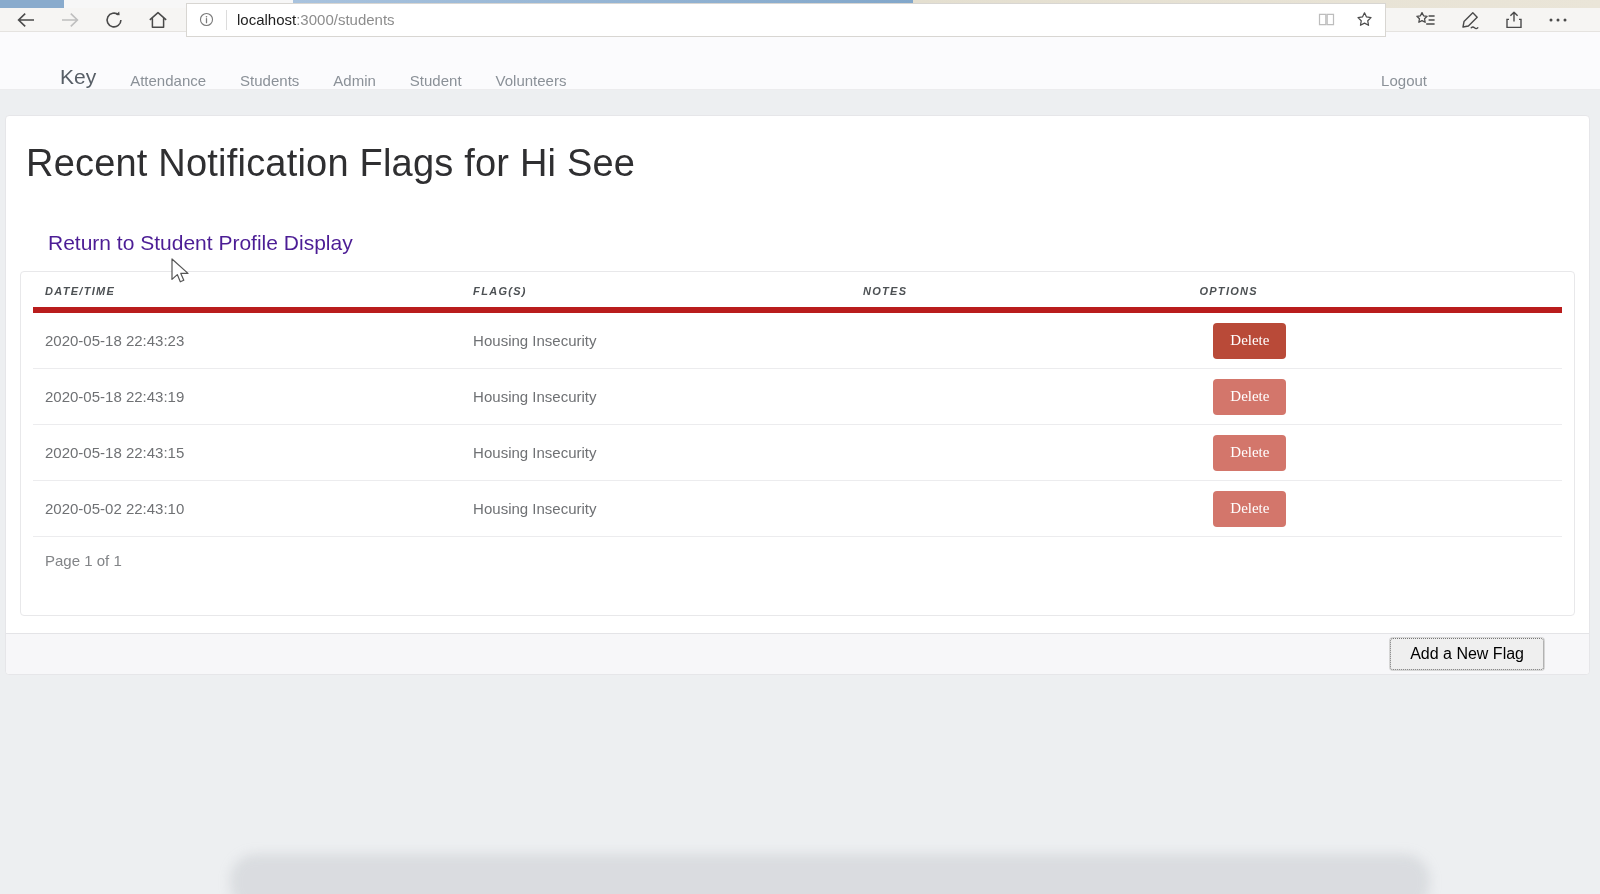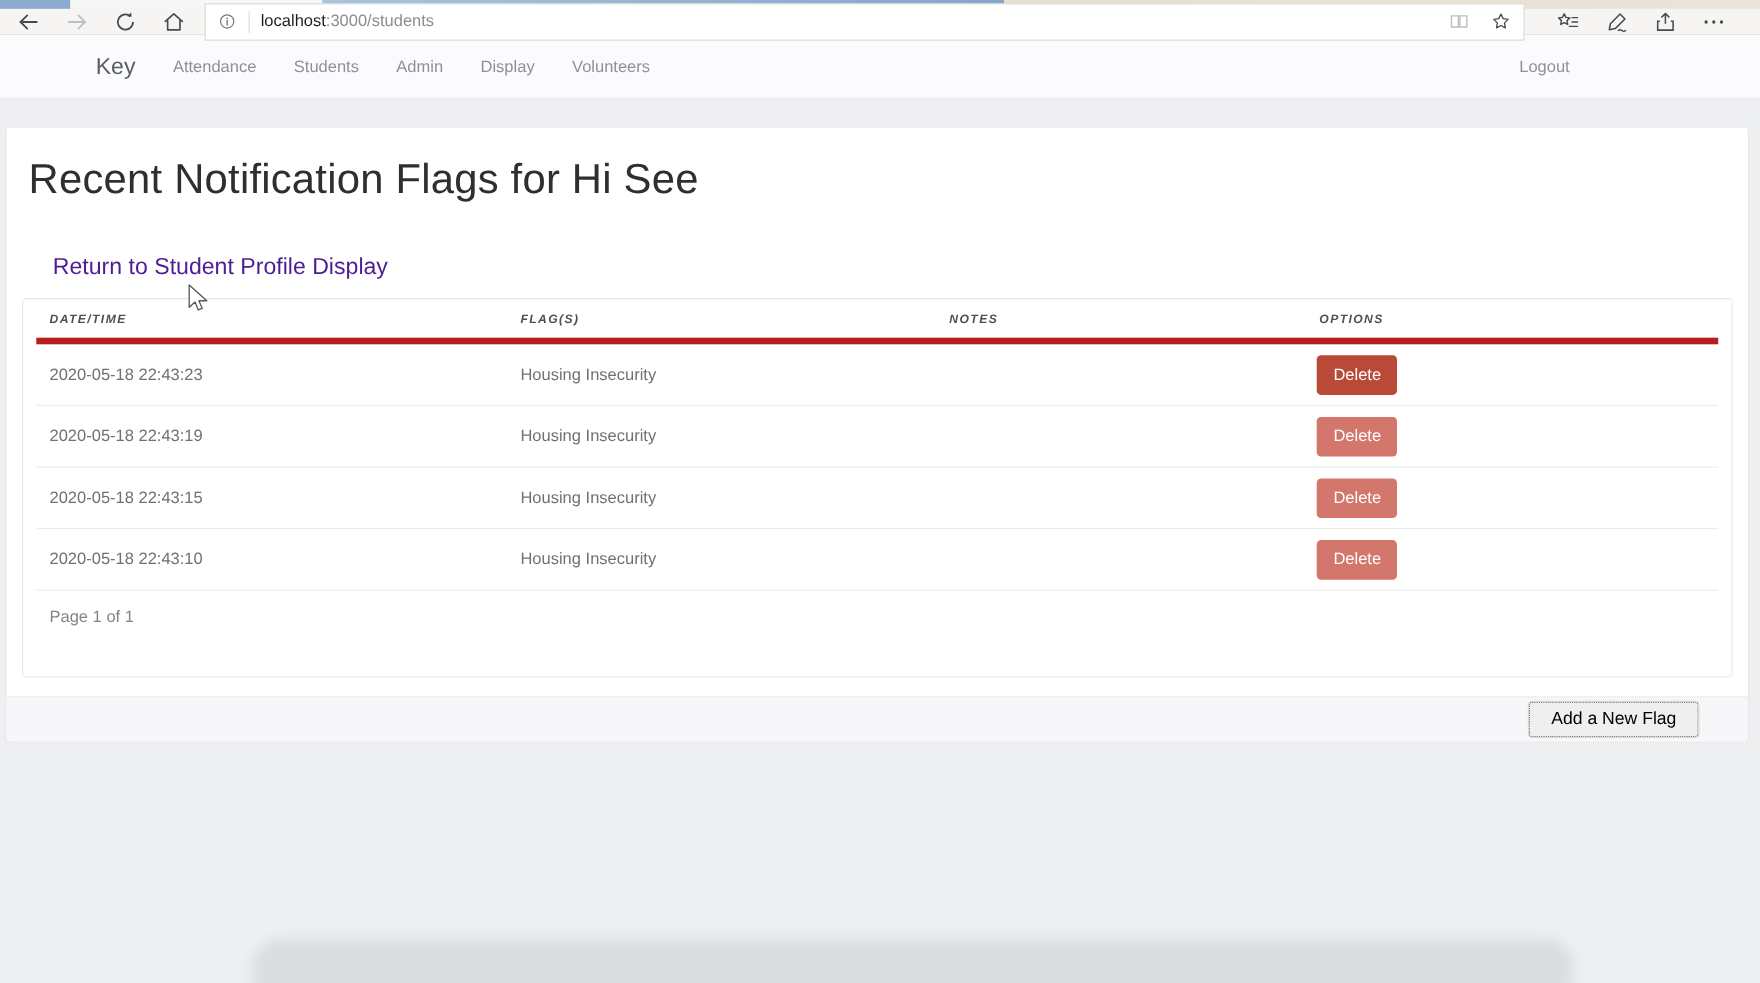--- a/index.html
+++ b/index.html
@@ -35,21 +35,21 @@
   }
   .urlbox .sep { width:1px; height:20px; background:#dcdcdc; margin:0 10px; }
   .url-host { color:#1d1d1d; }
   .url-path { color:#8d8d8d; }
   .urlbox .spacer { flex:1; }
   .ubtn { width:38px; height:30px; display:flex; align-items:center; justify-content:center; flex:0 0 auto; }
 
   
   .navbar {
     height:58px; background:#fbfbfd; border-bottom:1px solid #ececee;
-    display:flex; align-items:center; gap:34px; padding:0 173px 0 87px;
+    display:flex; align-items:flex-end; gap:34px; padding:0 173px 0 60px;
   }
   .brand { font-size:21px; color:#575e66; }
   .navlink { font-size:15px; color:#8b9198; cursor:pointer; }
   .logout { margin-left:auto; }
 
   
   .main-card {
     margin:25px 10px 0 5px; background:#ffffff;
     border:1px solid #e6e6e9; border-radius:4px; height:560px;
     display:flex; flex-direction:column;gap:12px;
@@ -69,21 +69,21 @@
   }
   .thead { padding:13px 0 10px; border-bottom:6px solid #b91c1c;font-style:italic; }
   .thead .th {
     font-size:11px; font-weight:700; letter-spacing:1.3px; color:#4d5154;
     padding-left:12px; text-transform:uppercase;
   }
   .tdata { height:56px; border-bottom:1px solid #ececee; }
   .td { font-size:15px; color:#6f7174; padding-left:12px; }
   .delete-btn {
     width:73px; height:36px; border:none; border-radius:4px; color:#fff;
-    font-size:15px; font-family:Liberation Sans, sans-serif; cursor:pointer; margin-left:10px;
+    font-size:15px; font-family:Liberation Serif, serif; cursor:pointer; margin-left:26px;
   }
   .pagination { font-size:15px; color:#828487; padding:15px 12px 46px; }
 
   
   .card-footer {
     height:66px; background:#f7f7f9; border-top:1px solid #e4e4e7;
     border-radius:0 0 4px 4px;
     display:flex; align-items:center; justify-content:flex-end; padding-right:45px;
   }
   .add-flag-btn {
@@ -182,21 +182,21 @@
       <circle cx="19" cy="12" r="1.5" fill="#4a4a4a"></circle>
     </svg>
   </div>
 </div>
 
 <div class="navbar">
   <span class="brand">Key</span>
   <span class="navlink">Attendance</span>
   <span class="navlink">Students</span>
   <span class="navlink">Admin</span>
-  <span class="navlink">Display</span>
+  <span class="navlink">Student</span>
   <span class="navlink">Volunteers</span>
   <span class="navlink logout">Logout</span>
 </div>
 
 <div class="main-card">
   <div class="card-body">
     <h1 class="page-title">Recent Notification Flags for Hi See</h1>
     <a class="return-link">Return to Student Profile Display</a>
 
     <div class="table-card">
@@ -222,21 +222,21 @@
       </div>
 
       <div class="trow tdata">
         <div class="td">2020-05-18 22:43:15</div>
         <div class="td">Housing Insecurity</div>
         <div class="td"></div>
         <div><button class="delete-btn" style="background: rgb(211, 118, 107);">Delete</button></div>
       </div>
 
       <div class="trow tdata">
-        <div class="td">2020-05-18 22:43:10</div>
+        <div class="td">2020-05-02 22:43:10</div>
         <div class="td">Housing Insecurity</div>
         <div class="td"></div>
         <div><button class="delete-btn" style="background: rgb(211, 118, 107);">Delete</button></div>
       </div>
 
       <div class="pagination">Page 1 of 1</div>
     </div>
   </div>
 
   <div class="card-footer">

